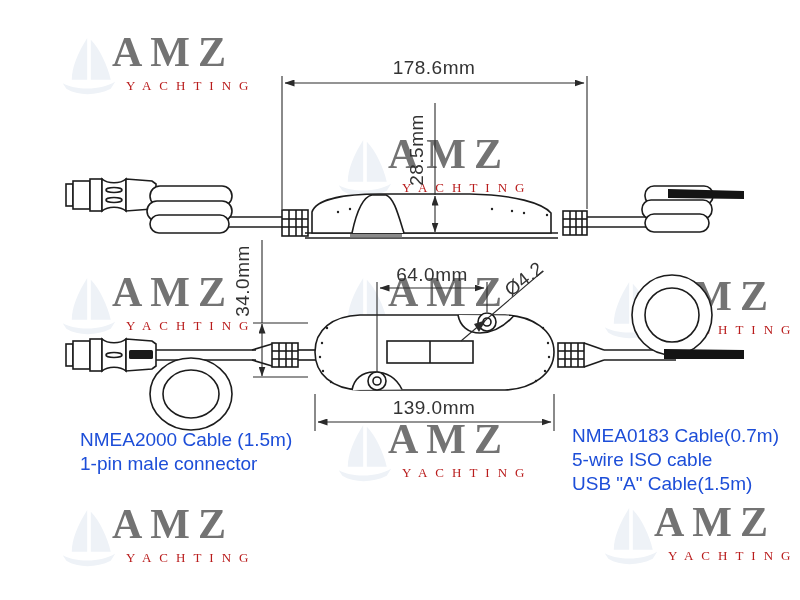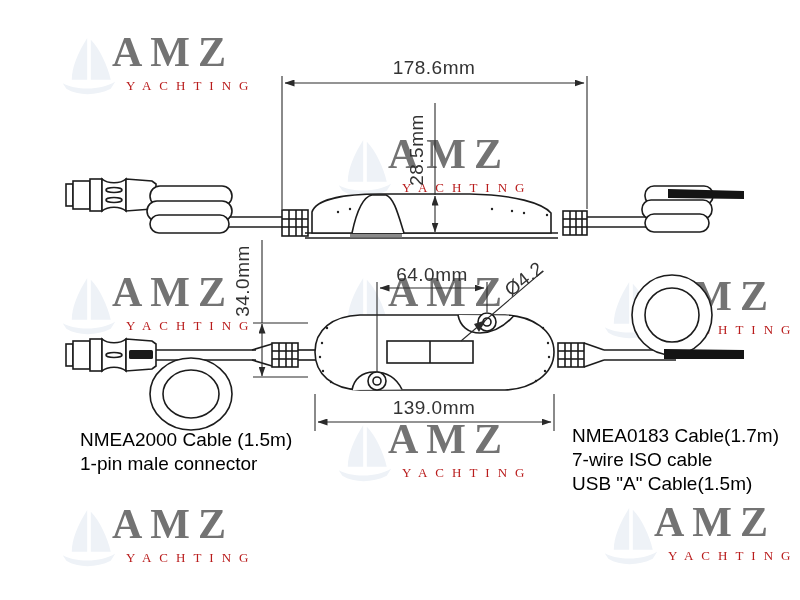--- a/index.html
+++ b/index.html
@@ -10,21 +10,21 @@
   svg text{font-family:"Liberation Sans", sans-serif;fill:#333;}
   .dimtext{font-size:19px;letter-spacing:0.5px;}
   
   .wm{position:absolute;width:215px;height:76px;color:#eef2f7;pointer-events:none;}
   .wm .brand{position:absolute;left:52px;top:0;font-family:"Liberation Serif",serif;
              font-size:42px;font-weight:600;letter-spacing:8px;color:#737373;}
   .wm .sub{position:absolute;left:66px;top:50px;font-family:"Liberation Serif",serif;
            font-size:13px;font-weight:400;letter-spacing:8px;color:#b91c1c;}
   .wm svg{position:absolute;left:0;top:8px;width:58px;height:62px;}
   
-  .caption{position:absolute;color:#000000;font-size:19px;line-height:24px;white-space:nowrap;}
+  .caption{position:absolute;color:#1d4ed8;font-size:19px;line-height:24px;white-space:nowrap;}
   .drawing-svg{position:absolute;left:0;top:0;}
 </style>
 </head>
 <body>
 
 <div class="canvas">
 
   <div class="wm" style="left:60px;top:28px">
     <svg viewBox="0 0 64 68">
         <path fill="currentColor" d="M30 2 C20 18 13 34 13 48 L30 48 Z"></path>
@@ -288,18 +288,18 @@
     <text class="dimtext" x="432" y="281" text-anchor="middle">64.0mm</text>
     <text class="dimtext" text-anchor="middle" transform="translate(528,284) rotate(-38)">Ø4.2</text>
     <text class="dimtext" x="434" y="414" text-anchor="middle">139.0mm</text>
   </svg>
 
   <div class="caption" style="left:80px;top:428px">
     <div>NMEA2000 Cable (1.5m)</div>
     <div>1-pin male connector</div>
   </div>
   <div class="caption" style="left:572px;top:424px">
-    <div>NMEA0183 Cable(1.7m)</div>
-    <div>7-wire ISO cable</div>
+    <div>NMEA0183 Cable(0.7m)</div>
+    <div>5-wire ISO cable</div>
     <div>USB "A" Cable(1.5m)</div>
   </div>
 
 </div>
 
 </body></html>

